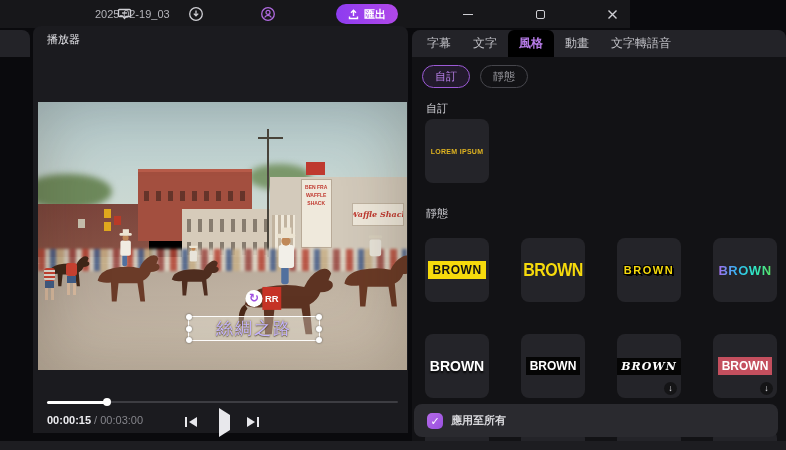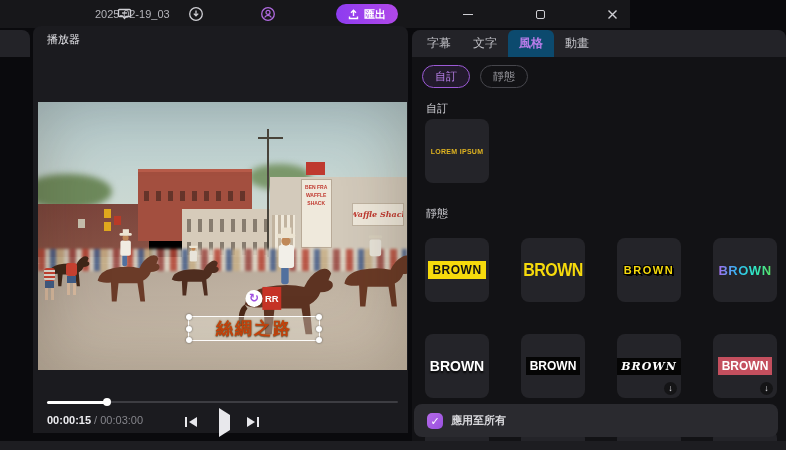--- a/index.html
+++ b/index.html
@@ -66,21 +66,21 @@
   .kid .shorts{width:9px;height:7px;background:#3f5d88;margin-left:1px;}
   .kid .legs{width:9px;height:12px;margin-left:1px;
        background:linear-gradient(90deg,#d9bba0 0 3px,transparent 3px 6px,#d9bba0 6px 9px);}
 
   
   .sel-group{position:absolute;left:150px;top:214px;width:132px;}
   .rotate-h{position:absolute;left:50%;top:-26px;transform:translateX(-50%);width:17px;height:17px;border-radius:50%;
        background:#fff;color:#a050e0;font-size:12px;font-weight:bold;line-height:16px;text-align:center;cursor:grab;}
   .sel-box{position:relative;border:1px solid rgba(255,255,255,.95);background:rgba(235,233,222,.35);
        text-align:center;padding:0 2px;cursor:move;}
-  .sel-text{font-size:17px;font-weight:bold;color:#c2410c;letter-spacing:2px;
+  .sel-text{font-size:17px;font-weight:normal;color:#c4b5fd;letter-spacing:2px;
        text-shadow:0 0 2px rgba(90,65,0,.8),0 1px 1px rgba(0,0,0,.4);}
   .hdl{position:absolute;width:6px;height:6px;background:#fff;border-radius:50%;box-shadow:0 0 2px rgba(0,0,0,.6);}
   .hdl.tl{left:-3px;top:-3px;} .hdl.tr{right:-3px;top:-3px;}
   .hdl.bl{left:-3px;bottom:-3px;} .hdl.br{right:-3px;bottom:-3px;}
   .hdl.ml{left:-3px;top:50%;margin-top:-3px;} .hdl.mr{right:-3px;top:50%;margin-top:-3px;}
 
   
   .progress{position:absolute;left:14px;right:10px;top:372px;height:8px;cursor:pointer;}
   .track{position:absolute;left:0;right:0;top:3px;height:2px;background:#3d3d42;border-radius:1px;}
   .played{position:absolute;left:0;top:2.5px;height:3px;width:var(--p,17%);background:#fff;border-radius:2px;}
@@ -98,21 +98,21 @@
   .view-tools{position:absolute;right:8px;top:386px;display:flex;align-items:center;gap:7px;height:20px;}
   .ratio{display:flex;align-items:center;gap:4px;font-size:11px;color:#c8c8cc;cursor:pointer;padding:0 2px;}
   .caret{font-size:8px;color:#8a8a90;}
   .vt-btn{width:20px;height:20px;border:none;background:transparent;padding:0;display:flex;align-items:center;justify-content:center;cursor:pointer;border-radius:4px;}
   .vt-btn.active{background:#2f2f36;}
 
   
   .right-panel{position:absolute;left:412px;top:30px;width:374px;height:411px;background:#121215;border-radius:8px 8px 0 0;}
   .tabbar{position:absolute;left:0;top:0;right:0;height:27px;background:#232328;border-radius:8px 8px 0 0;display:flex;padding-left:4px;}
   .tab{line-height:27px;padding:0 11px;font-size:12px;color:#c2c2c8;cursor:pointer;}
-  .tab.active{background:#0c4a6e;border-radius:6px 6px 0 0;color:#b77ce8;font-weight:bold;}
+  .tab.active{background:#000000;border-radius:6px 6px 0 0;color:#b77ce8;font-weight:bold;}
   .panel-body{position:absolute;left:0;top:27px;right:0;bottom:0;overflow:hidden;}
   .pills{position:absolute;left:10px;top:8px;display:flex;gap:10px;}
   .pill{font-size:11px;padding:3px 12px;border-radius:12px;cursor:pointer;border:1px solid #46464c;color:#9a9aa0;background:transparent;font-family:inherit;}
   .pill.active{border-color:#9c5ad6;color:#b980ea;background:rgba(156,90,214,.12);}
   .section-label{position:absolute;left:14px;font-size:11px;color:#cfcfd4;}
   .lab-custom{top:44px;} .lab-static{top:149px;}
   .card{width:64px;height:64px;background:#242429;border-radius:8px;display:flex;align-items:center;justify-content:center;position:relative;cursor:pointer;overflow:hidden;}
   .custom-card{position:absolute;left:13px;top:62px;}
   .static-grid{position:absolute;left:13px;top:181px;display:grid;grid-template-columns:repeat(4,64px);grid-auto-rows:64px;gap:32px;}
   .lbl{font-weight:bold;white-space:nowrap;}
@@ -314,20 +314,21 @@
     </div>
 
   </div>
 
   <div class="right-panel">
     <div class="tabbar">
       <div class="tab">字幕</div>
       <div class="tab">文字</div>
       <div class="tab active">風格</div>
       <div class="tab">動畫</div>
+      <div class="tab">文字轉語音</div>
     </div>
 
     <div class="panel-body">
       <div class="pills">
         <button class="pill active">自訂</button>
         <button class="pill">靜態</button>
       </div>
 
       <div class="section-label lab-custom">自訂</div>
       <div class="card custom-card">

